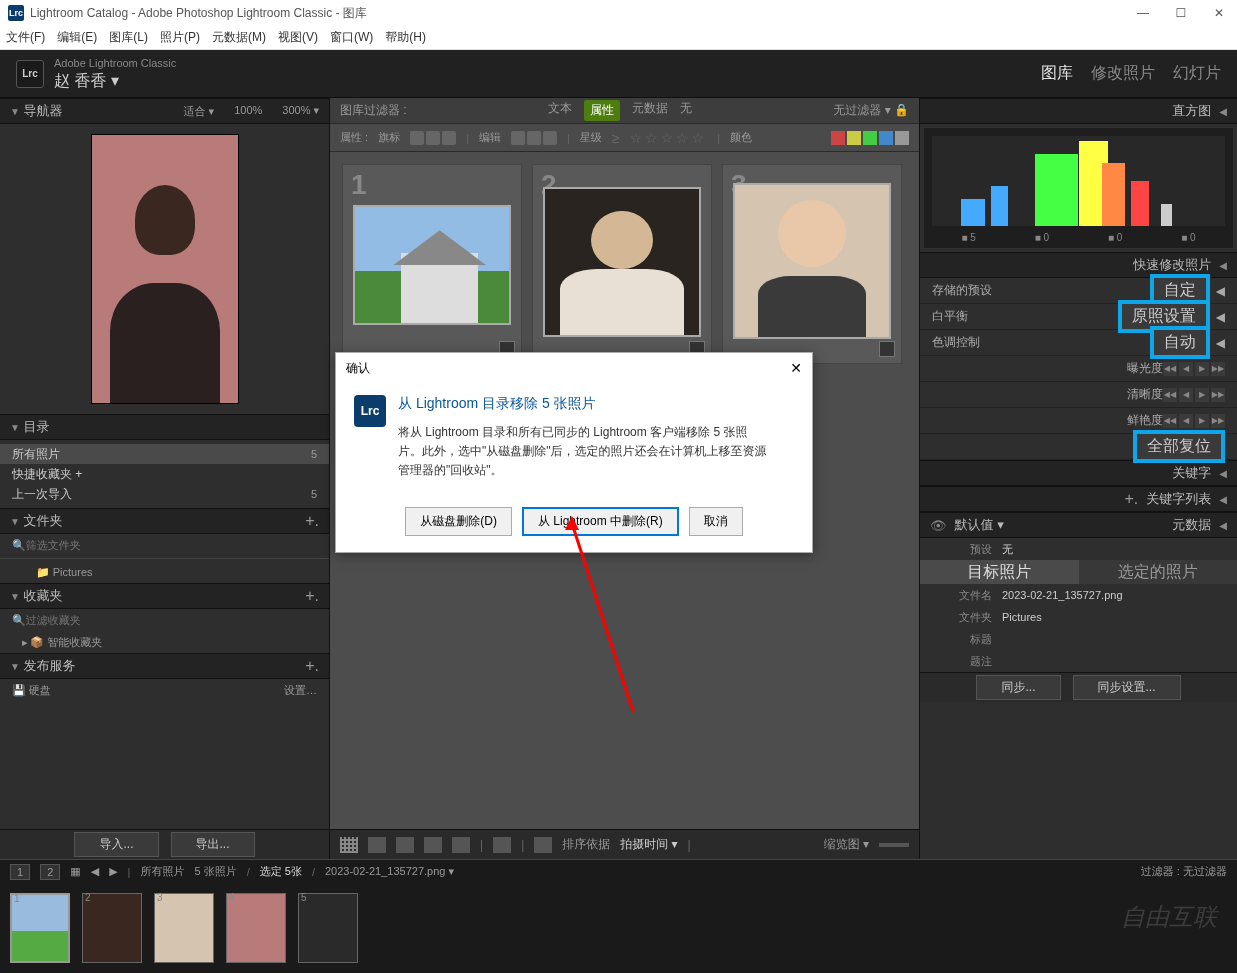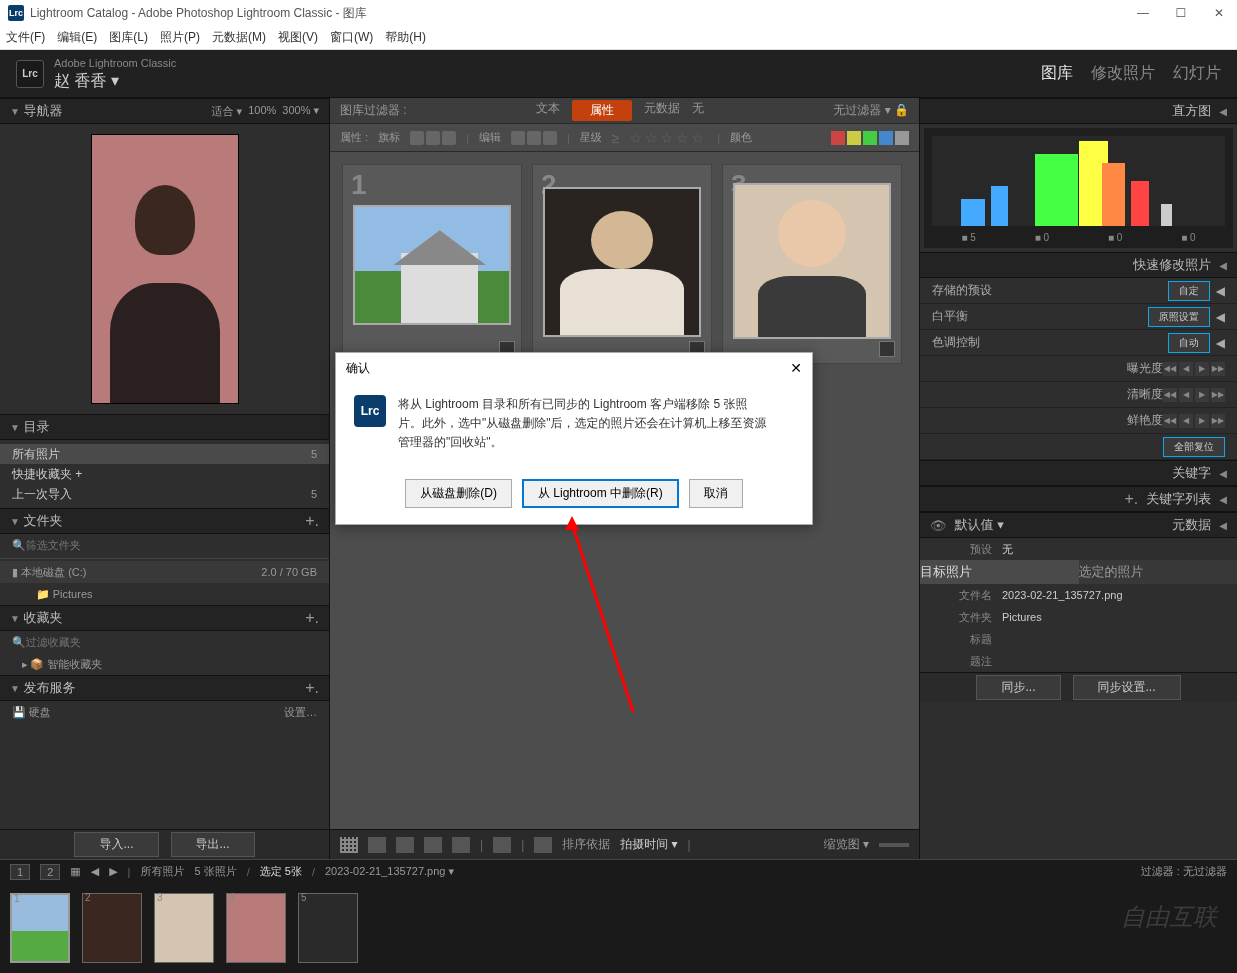--- a/index.html
+++ b/index.html
@@ -27,39 +27,39 @@
 .top-right .active { color: #e0e0e0; }
 
 .main-area { flex: 1; display: flex; background: #323232; }
 .left-panel { width: 330px; background: #2e2e2e; display: flex; flex-direction: column; border-right: 1px solid #111; }
 .center-panel { flex: 1; background: #424242; display: flex; flex-direction: column; position: relative; }
 .right-panel { width: 318px; background: #2e2e2e; border-left: 1px solid #111; }
 
 .panel-header { height: 26px; background: #232323; display: flex; align-items: center; justify-content: space-between; padding: 0 10px; color: #bbb; font-size: 13px; border-bottom: 1px solid #111; border-top: 1px solid #111; }
 .panel-header .tri { color: #888; font-size: 10px; }
 .panel-header.right { justify-content: flex-end; gap: 8px; }
-.nav-controls { display: flex; gap: 6px; font-size: 11px; color: #999; }
+.nav-controls { display: flex; gap: 20px; font-size: 11px; color: #999; }
 
 .navigator { padding: 10px; display: flex; justify-content: center; }
 .nav-img { width: 148px; height: 270px; background: #b97a7a; border: 1px solid #000; position: relative; }
 .portrait-shape { position: absolute; top: 50px; left: 50%; transform: translateX(-50%); width: 60px; height: 70px; background: #3a2820; border-radius: 50% 50% 40% 40%; }
 .portrait-body { position: absolute; bottom: 0; left: 50%; transform: translateX(-50%); width: 110px; height: 120px; background: #2a2020; border-radius: 40% 40% 0 0; }
 
 .catalog-row { height: 20px; display: flex; align-items: center; justify-content: space-between; padding: 0 12px; color: #ccc; font-size: 12px; }
 .catalog-row.selected { background: #4a4a4a; }
 .cat-count { color: #999; font-size: 11px; }
 
 .folder-row { height: 22px; display: flex; align-items: center; justify-content: space-between; padding: 0 12px; color: #999; font-size: 11px; }
 .folder-row.drive { background: #393939; }
 .folder-input { flex: 1; background: transparent; border: none; color: #999; font-size: 11px; }
 
 .filter-bar { height: 26px; background: #3d3d3d; display: flex; align-items: center; justify-content: space-between; padding: 0 10px; color: #999; font-size: 12px; border-bottom: 1px solid #2a2a2a; }
 .filter-tabs { display: flex; gap: 12px; }
 .filter-tab { cursor: pointer; }
-.filter-tab.active { color: #fff; background: #c2410c; padding: 2px 18px; border-radius: 2px; }
+.filter-tab.active { color: #fff; background: #4d7c0f; padding: 2px 6px; border-radius: 2px; }
 
 .attr-bar { height: 28px; background: #4a4a4a; display: flex; align-items: center; padding: 0 10px; color: #999; font-size: 11px; gap: 10px; border-bottom: 1px solid #2a2a2a; }
 .flag-icons { display: flex; gap: 2px; }
 .flag-icons span { width: 14px; height: 14px; background: #666; border-radius: 2px; }
 .star-icons { color: #666; letter-spacing: 3px; font-size: 14px; }
 .color-swatches { display: flex; gap: 2px; margin-left: auto; }
 .swatch { width: 14px; height: 14px; }
 
 .thumb-area { flex: 1; background: #4d4d4d; padding: 12px; display: flex; gap: 10px; align-items: flex-start; position: relative; }
 .cell { background: #595959; width: 180px; height: 200px; position: relative; border: 1px solid #444; }
@@ -81,26 +81,26 @@
 .dlg-btn { padding: 4px 14px; background: #f0f0f0; border: 1px solid #aaa; font-size: 12px; cursor: pointer; text-align: center; }
 .dlg-btn.primary { border: 2px solid #0078d4; }
 
 .histogram { height: 120px; padding: 8px; background: #1e1e1e; margin: 4px; }
 .histo-graph { height: 90px; background: #282828; position: relative; overflow: hidden; }
 .histo-peak { position: absolute; bottom: 0; }
 .histo-meta { display: flex; justify-content: space-around; color: #888; font-size: 10px; margin-top: 6px; }
 
 .quick-row { height: 26px; display: flex; align-items: center; justify-content: space-between; padding: 0 12px; color: #aaa; font-size: 12px; border-bottom: 1px solid #222; }
 .quick-val { display: flex; gap: 6px; align-items: center; }
-.quick-btn { background: #3a3a3a; padding: 2px 10px; border: 1px solid #0ea5e9; color: #ccc; font-size: 10px; }
+.quick-btn { background: #3a3a3a; padding: 2px 10px; border: 4px solid #0ea5e9; color: #ccc; font-size: 16px; }
 .quick-arrows { display: flex; gap: 2px; }
 .qa { width: 14px; height: 14px; background: #3a3a3a; display: flex; align-items: center; justify-content: center; font-size: 8px; color: #888; }
 
 .meta-tabs { height: 24px; display: flex; background: #383838; }
-.meta-tab { flex: 1; line-height: 24px; color: #999; font-size: 13px; }
+.meta-tab { flex: 1; text-align: center; line-height: 24px; color: #999; font-size: 16px; }
 .meta-tab.active { background: #4a4a4a; color: #ddd; }
 .meta-row { display: flex; height: 22px; align-items: center; padding: 0 12px; font-size: 11px; }
 .meta-label { width: 60px; color: #888; text-align: right; margin-right: 10px; }
 .meta-val { flex: 1; color: #ccc; }
 
 .toolbar-bottom { height: 30px; background: #2a2a2a; display: flex; align-items: center; padding: 0 10px; gap: 10px; border-top: 1px solid #111; }
 .tb-icon { width: 18px; height: 16px; background: #555; }
 .tb-btn { background: #3a3a3a; color: #ccc; padding: 3px 24px; border: 1px solid #555; font-size: 12px; }
 
 .filmstrip-header { height: 24px; background: #1a1a1a; display: flex; align-items: center; padding: 0 10px; color: #999; font-size: 11px; justify-content: space-between; border-top: 1px solid #444; }
@@ -203,24 +203,20 @@
 
       <div class="panel-header">
           <span><span class="tri">▼</span> <span>文件夹</span></span>
           <span class="panel-plus">+.</span>
         </div>
       <div class="folder-row">
         <span>🔍</span>
         <input class="folder-input" placeholder="筛选文件夹" style="">
       </div>
       <div class="rule"></div>
-      <div class="folder-row drive">
-        <span>▮ <span>本地磁盘 (C:)</span></span>
-        <span>2.0 / 70 GB</span>
-      </div>
       <div class="folder-row" style="padding-left:28px;margin-left:8px;">
         <span>📁 <span>Pictures</span></span>
       </div>
 
       <div class="panel-header">
           <span><span class="tri">▼</span> <span>收藏夹</span></span>
           <span class="panel-plus">+.</span>
         </div>
       <div class="folder-row">
         <span>🔍</span>
@@ -316,20 +312,21 @@
         </div>
 
         <div class="dialog-overlay">
           <div class="dialog-title">
             <span>确认</span>
             <span class="dialog-close">✕</span>
           </div>
           <div class="dialog-content">
             <div class="dialog-icon">Lrc</div>
             <div class="dialog-text">
+              <h3>从 Lightroom 目录移除 5 张照片</h3>
               <p>将从 Lightroom 目录和所有已同步的 Lightroom 客户端移除 5 张照片。此外，选中"从磁盘删除"后，选定的照片还会在计算机上移至资源管理器的"回收站"。</p>
             </div>
           </div>
           <div class="dialog-buttons">
             <button class="dlg-btn">从磁盘删除(D)</button>
             <button class="dlg-btn primary">从 Lightroom 中删除(R)</button>
             <button class="dlg-btn">取消</button>
           </div>
         </div>
 

